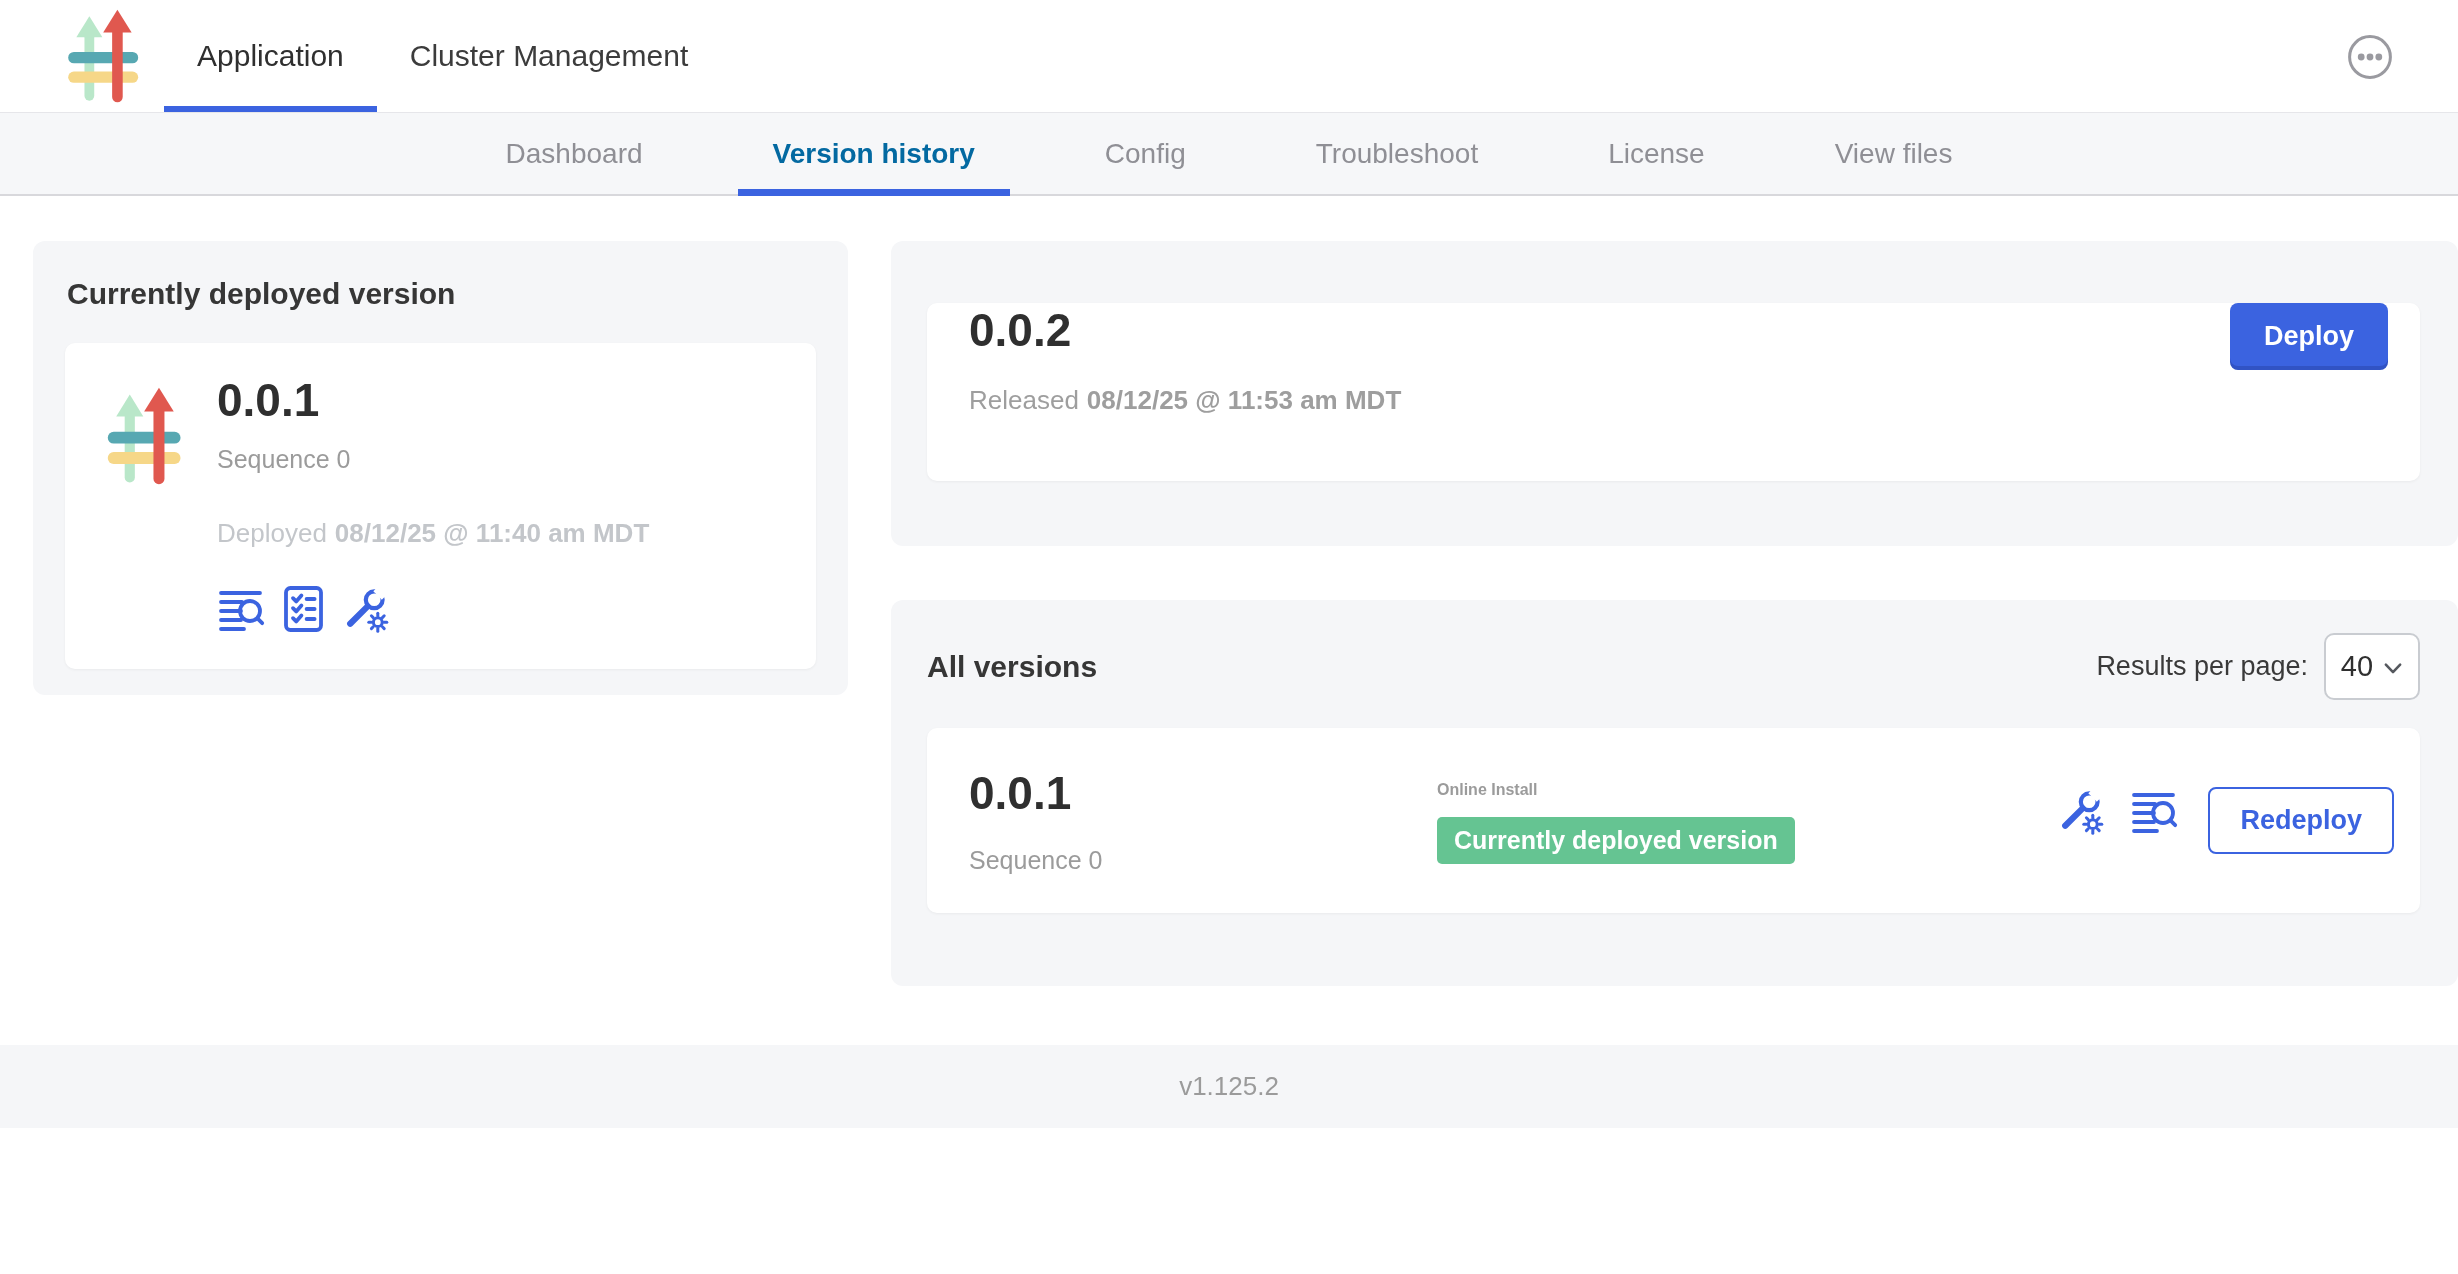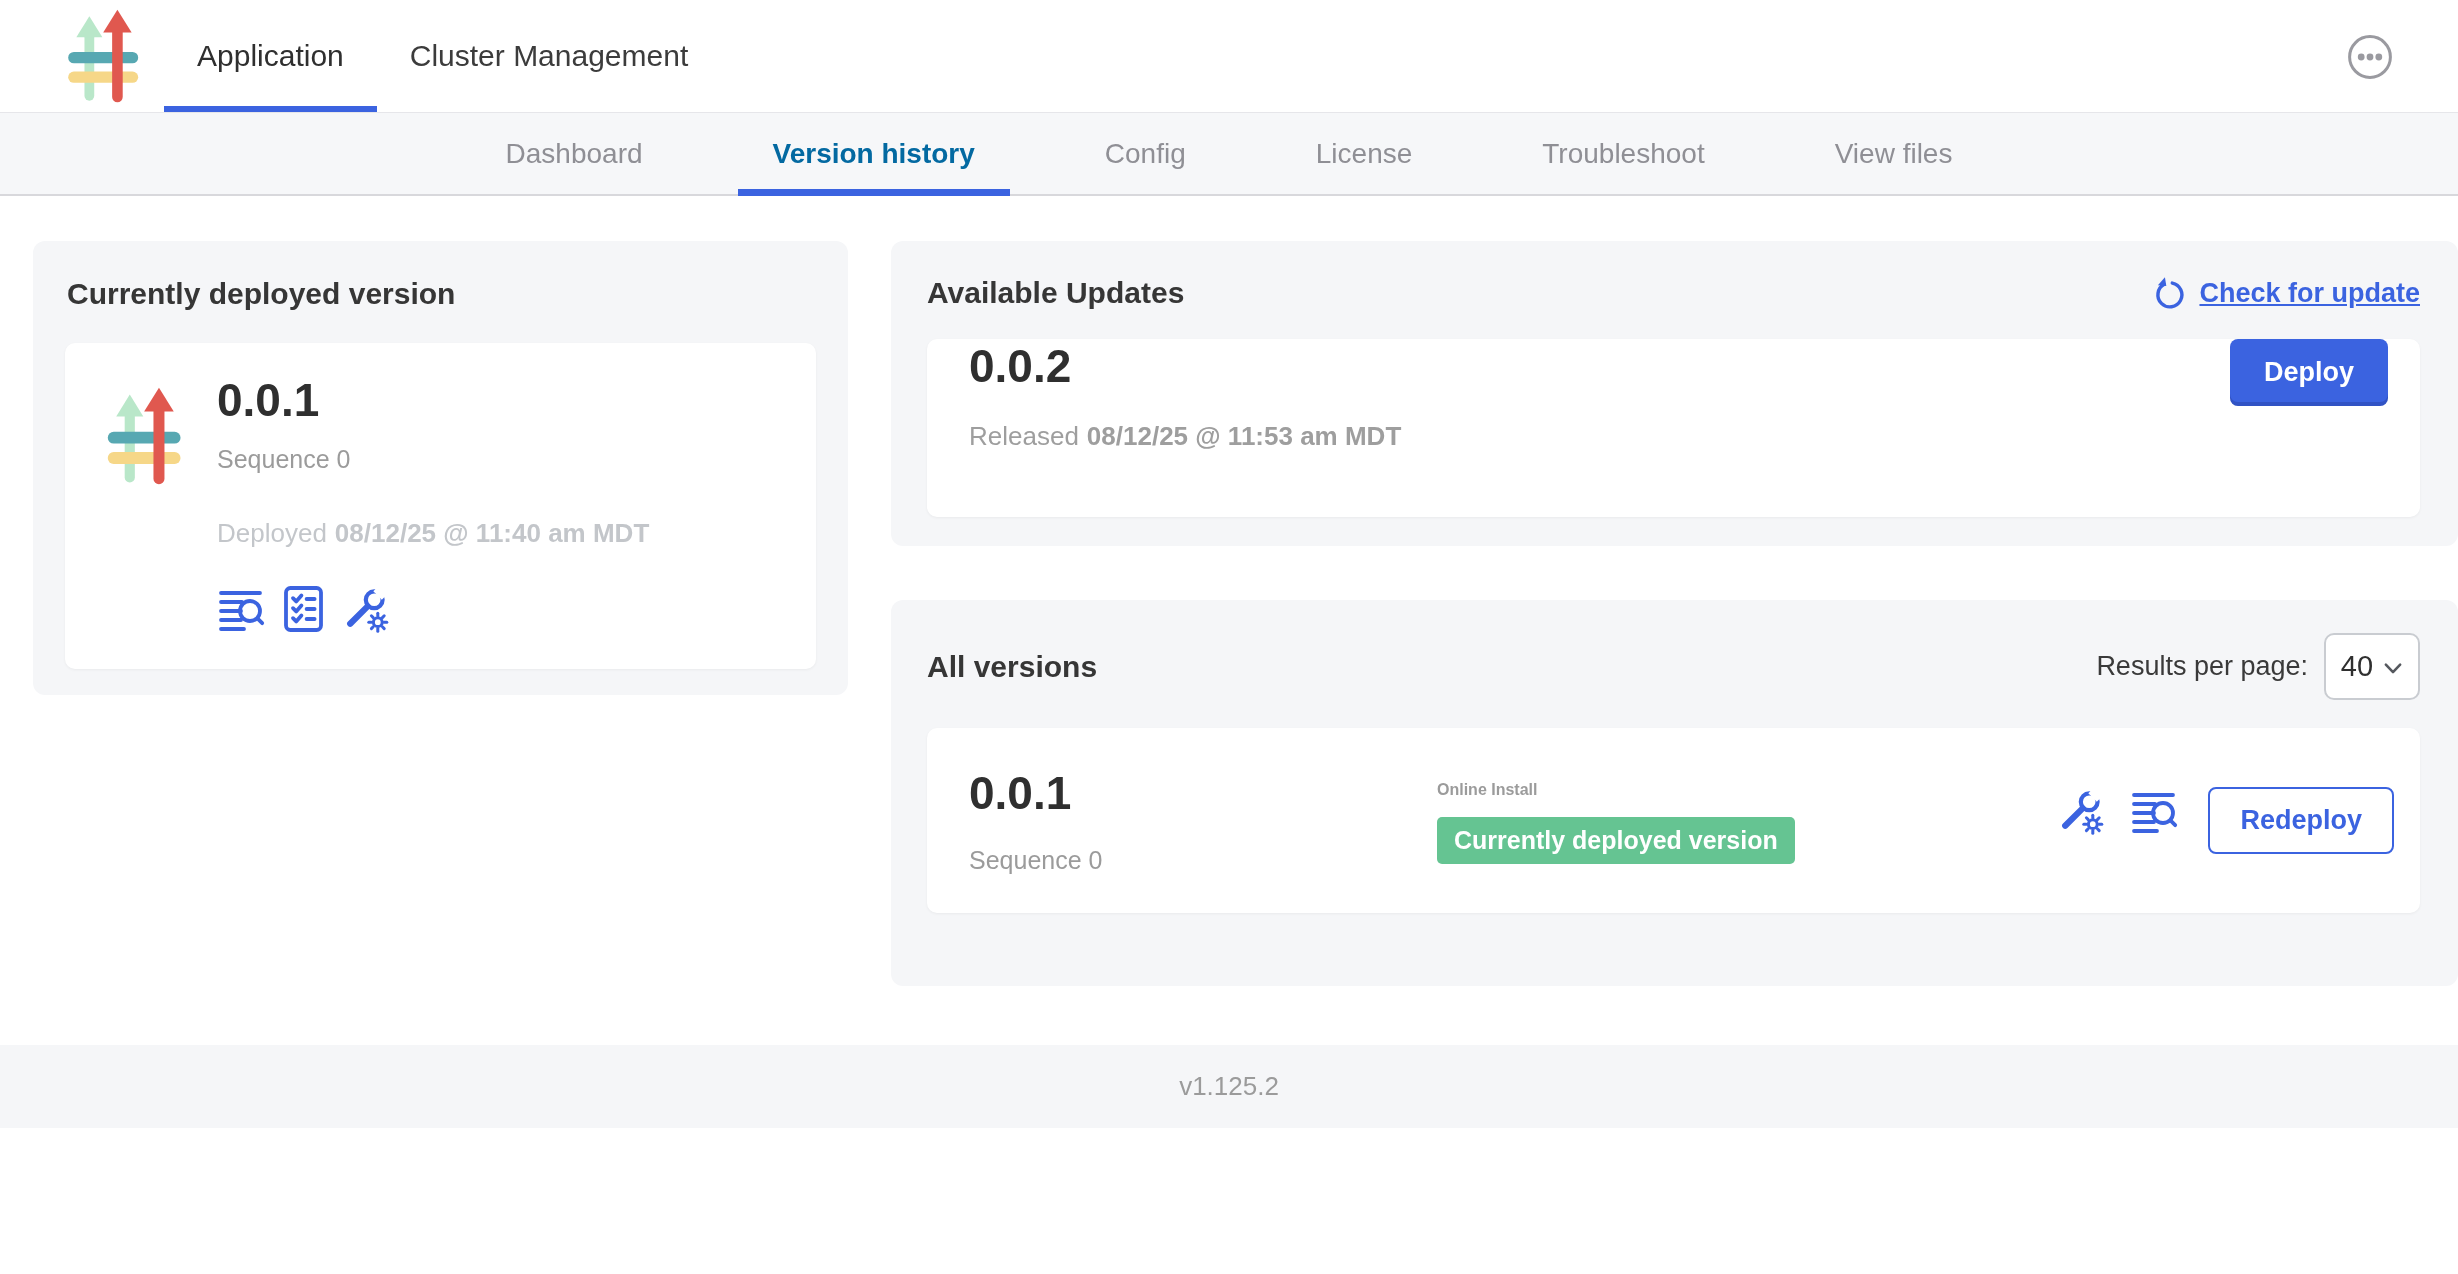--- a/index.html
+++ b/index.html
@@ -184,24 +184,24 @@
     <div class="subnav-tab">
       <span>Dashboard</span>
     </div>
     <div class="subnav-tab active">
       <span>Version history</span>
     </div>
     <div class="subnav-tab">
       <span>Config</span>
     </div>
     <div class="subnav-tab">
+      <span>Troubleshoot</span>
+    </div>
+    <div class="subnav-tab">
       <span>License</span>
-    </div>
-    <div class="subnav-tab">
-      <span>Troubleshoot</span>
     </div>
     <div class="subnav-tab">
       <span>View files</span>
     </div>
   </div>
 
   <div class="main">
 
     <div class="left-col">
       <div class="panel deployed-panel">
@@ -236,31 +236,20 @@
               </div>
             </div>
           </div>
         </div>
       </div>
     </div>
 
     <div class="right-col">
 
       <div class="panel updates-panel">
-        <div class="panel-head">
-          <div class="panel-title">Available Updates</div>
-          <div class="check-link">
-            <span class="refresh">
-              <svg viewBox="0 0 24 24" width="36" height="36">
-                  <use href="#def-refresh"></use>
-                </svg>
-            </span>
-            <span class="link-text">Check for update</span>
-          </div>
-        </div>
         <div class="card update-card">
           <div>
             <div class="big-version">0.0.2</div>
             <div class="released">
               <span>Released</span><span class="date-part">08/12/25 @ 11:53 am MDT</span>
             </div>
           </div>
           <button class="deploy-btn">Deploy</button>
         </div>
       </div>

